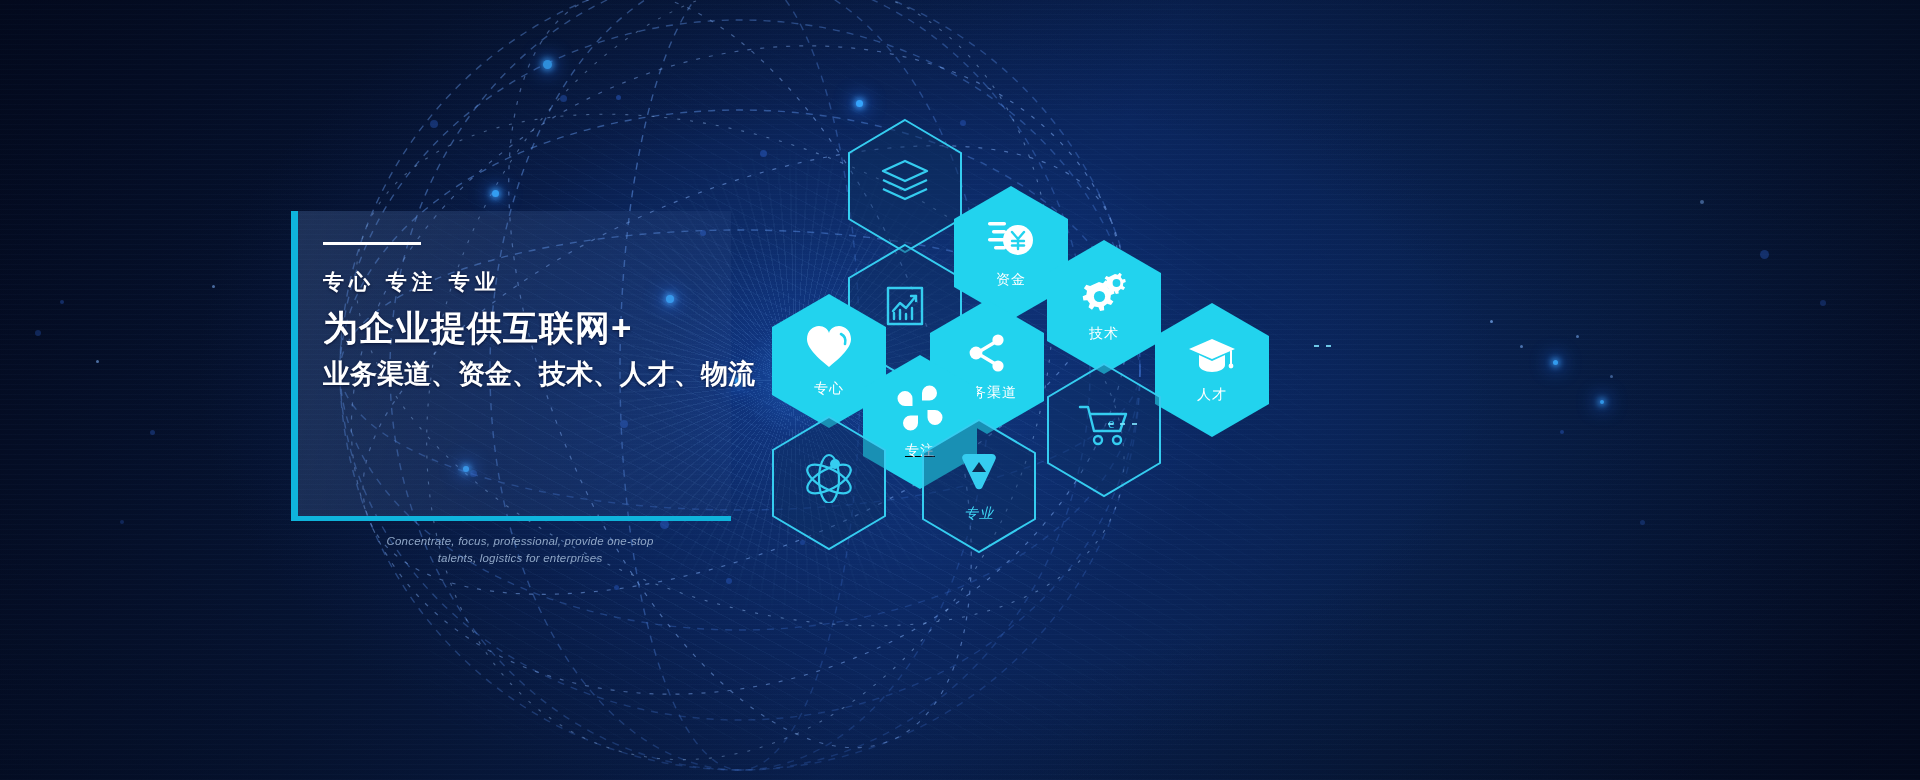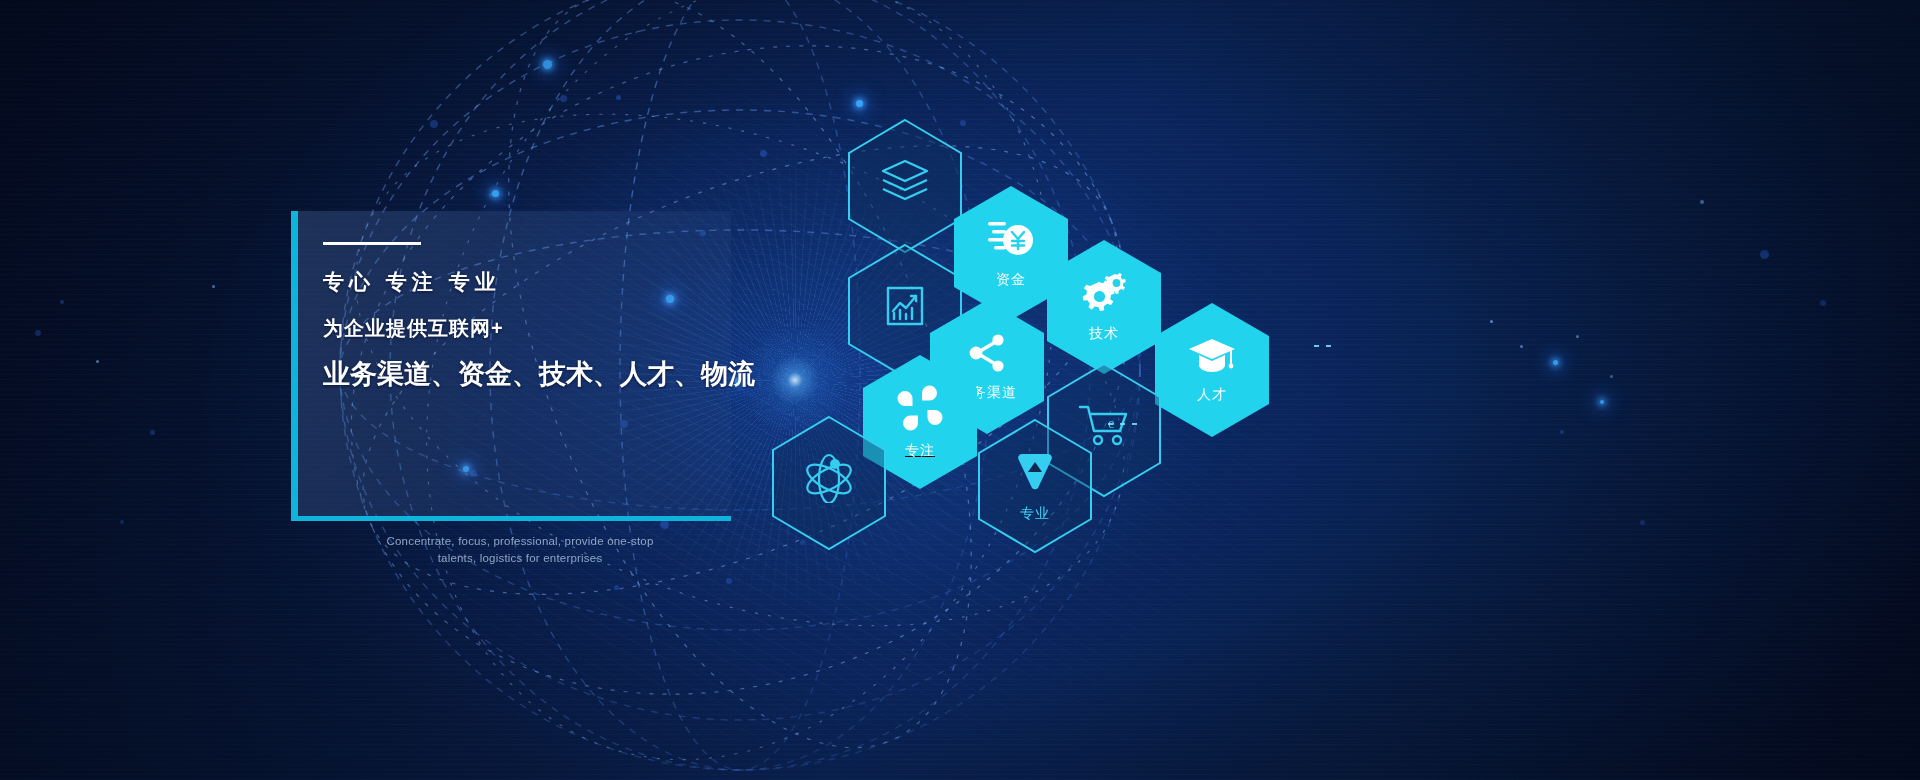--- a/index.html
+++ b/index.html
@@ -66,28 +66,29 @@
     border-bottom:5px solid #0fb4dc;
   }
   .tp-inner { position:absolute; left:25px; top:15px; right:0; }
   .rule { width:98px; height:3px; background:#ffffff; margin:16px 0 14px 0; }
 
   .t-line {
     color:#ffffff; font-weight:bold; letter-spacing:1px; white-space:nowrap;
     text-shadow:0 1px 3px rgba(0,10,40,0.75);
   }
   .t1 { font-size:21px; line-height:46px; letter-spacing:5px; }
-  .t2 { font-size:20px; line-height:46px; letter-spacing:1px; }
+  .t2 { font-size:35px; line-height:46px; letter-spacing:1px; }
   .t3 { font-size:27px; line-height:46px; letter-spacing:0px;text-align:right; }
   .t4 { font-size:27px; line-height:46px; letter-spacing:1px; }
 
   .subtitle {
     position:absolute; left:300px; top:533px; width:440px;
     text-align:center; color:#8fa6c6; font-size:11.5px; line-height:17px;
     letter-spacing:0.2px;
+    font-style:italic;
   }
 
   
   .hexwrap { position:absolute; left:0; top:0; width:1920px; height:780px; }
   .hex {
     position:absolute; width:118px; height:136px;
     display:flex; flex-direction:column; align-items:center; justify-content:center;
   }
   .hex .shape { position:absolute; inset:0; }
   .hex .shape svg { width:100%; height:100%; display:block; }
@@ -229,20 +230,36 @@
               <line x1="18" y1="36" x2="18" y2="27"></line>
               <line x1="24" y1="36" x2="24" y2="31"></line>
               <line x1="30" y1="36" x2="30" y2="25"></line>
             </g>
           </svg>
         </span>
         <span class="label"></span>
       </div>
     </div>
 
+    <div class="hex solid" style="left:770px; top:293px;">
+      <div class="shape">
+        <svg viewBox="0 0 118 136" preserveAspectRatio="none">
+          <polygon points="59,1 116,34 116,102 59,135 2,102 2,34" fill="#22d3ee"></polygon>
+        </svg>
+      </div>
+      <div class="content">
+        <span class="ico">
+          <svg width="48" height="44" viewBox="0 0 48 44">
+            <path d="M24 42 C 8 29, 2 21, 2 14 C 2 6, 8 1, 14 1 C 19 1, 23 4, 24 8 C 25 4, 29 1, 34 1 C 40 1, 46 6, 46 14 C 46 21, 40 29, 24 42 Z" stroke="none"></path>
+            <path d="M36 9 C 40 11, 41 15, 40 19" fill="none" stroke="#22d3ee" stroke-width="2.6" stroke-linecap="round"></path>
+          </svg>
+        </span>
+        <span class="label">专心</span>
+      </div>
+    </div>
 
     <div class="hex solid" style="left:952px; top:185px;">
       <div class="shape">
         <svg viewBox="0 0 118 136" preserveAspectRatio="none">
           <polygon points="59,1 116,34 116,102 59,135 2,102 2,34" fill="#22d3ee"></polygon>
         </svg>
       </div>
       <div class="content">
         <span class="ico">
           <svg width="48" height="42" viewBox="0 0 48 42">
@@ -390,21 +407,21 @@
               <ellipse cx="27" cy="26" rx="24" ry="10" transform="rotate(28 27 26)"></ellipse>
               <ellipse cx="27" cy="26" rx="24" ry="10" transform="rotate(90 27 26)"></ellipse>
             </g>
             <circle cx="33" cy="11" r="5" fill="#35cdf0" stroke="none"></circle>
           </svg>
         </span>
         <span class="label"></span>
       </div>
     </div>
 
-    <div class="hex outline" style="left:976px; top:418px;">
+    <div class="hex outline" style="left:920px; top:418px;font-style:italic;">
       <div class="shape">
         <svg viewBox="0 0 118 136" preserveAspectRatio="none">
           <polygon points="59,2 115,35 115,101 59,134 3,101 3,35" fill="rgba(13,44,92,0.40)" stroke="#35cdf0" stroke-width="2"></polygon>
         </svg>
       </div>
       <div class="content">
         <span class="ico">
           <svg width="42" height="44" viewBox="0 0 42 44">
             <path d="M8 4 h26 a4 4 0 0 1 3 6.6 L24 38 a4 4 0 0 1 -6 0 L5 10.6 A4 4 0 0 1 8 4 z" fill="#35cdf0" stroke="none"></path>
             <polygon points="21,12 28,22 14,22" fill="#0d2b52" stroke="none"></polygon>

